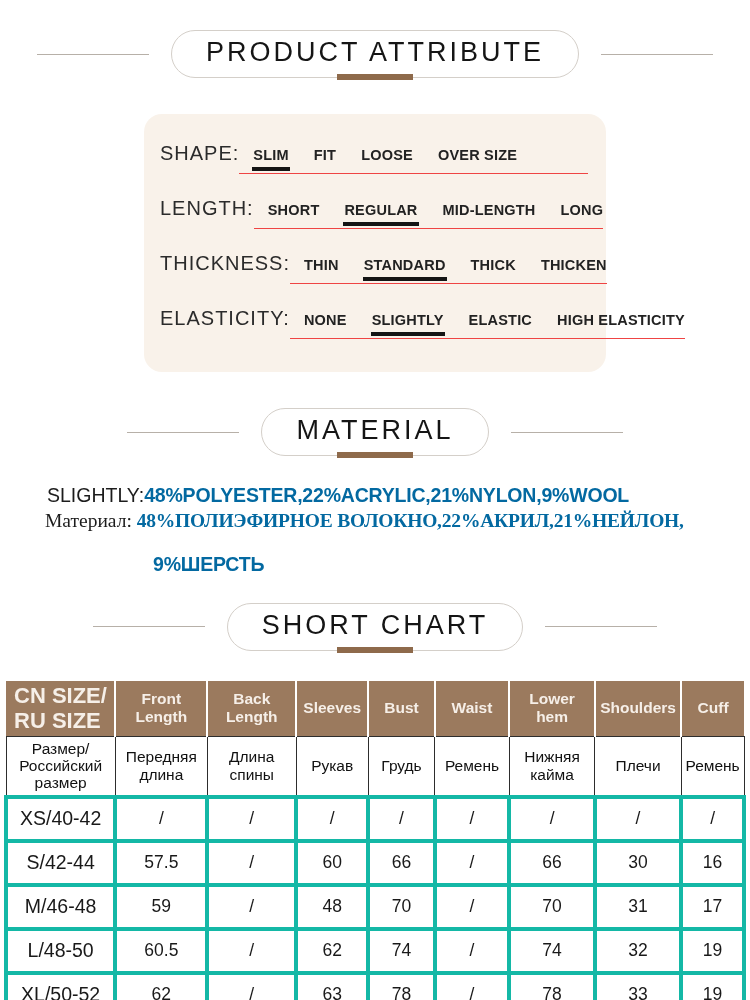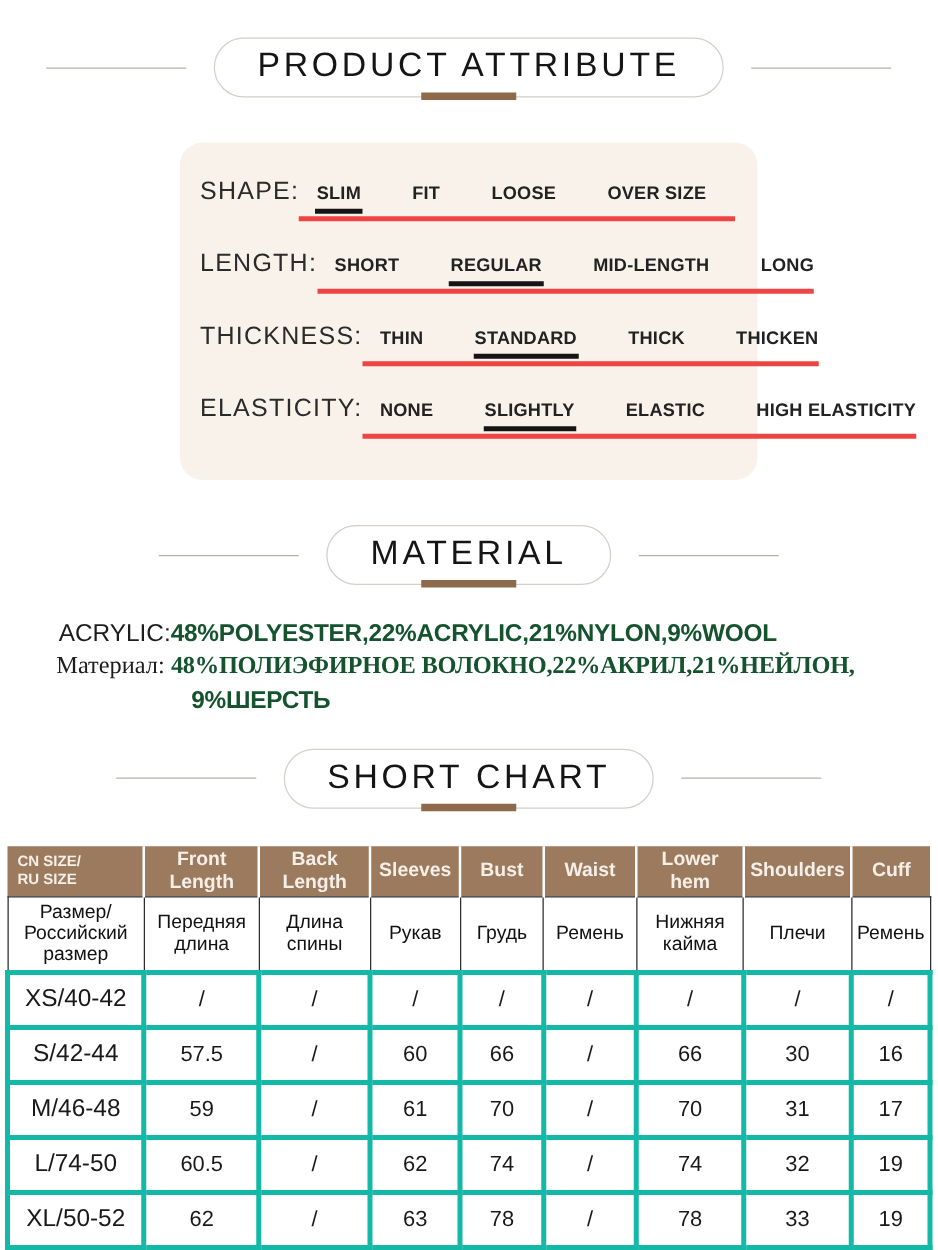--- a/index.html
+++ b/index.html
@@ -18,42 +18,42 @@
     color:#151515; white-space:nowrap; }
   .header-bar { position:absolute; left:50%; bottom:-3px; transform:translateX(-50%);
     width:76px; height:6px; background:#8e6a4b; }
 
   
   .attr-panel { width:462px; margin:36px auto 0; background:#f9f2ea;
     border-radius:18px; padding:28px 18px 10px 16px; }
   .attr-row { display:flex; align-items:baseline; margin-bottom:23px; }
   .attr-label { font-size:20px; color:#2b2b2b; letter-spacing:1px;
     white-space:nowrap; flex-shrink:0; }
-  .attr-options { display:flex; flex:1; gap:41px; padding:0 0 10px 14px;
-    border-bottom:4px solid #ef4444; align-items:baseline; }
+  .attr-options { display:flex; flex:1; gap:25px; padding:0 0 10px 14px;
+    border-bottom:1px solid #ef4444; align-items:baseline; }
   .attr-option { font-size:14.5px; font-weight:700; color:#222;
     position:relative; white-space:nowrap; letter-spacing:.2px; }
   .attr-option.selected::after { content:""; position:absolute; left:-1px; right:-1px;
     bottom:-8px; height:4px; background:#151515; }
 
   
   .material-block { width:700px; margin:26px auto 0; font-size:19.5px; line-height:1.35; }
   .m-line1 { padding-left:22px; }
   .m-line2 { padding-left:20px;font-family:Liberation Serif, serif; }
-  .m-line3 { padding-left:128px; }
+  .m-line3 { padding-left:128px;margin-top:16px; }
   .m-label { font-weight:400; color:#1c1c1c; }
-  .m-value { font-weight:700; color:#14532d; letter-spacing:-0.2px; }
+  .m-value { font-weight:700; color:#0369a1; letter-spacing:-0.2px; }
 
   
   .size-table { width:742px; margin:30px auto 0; border-collapse:collapse; table-layout:fixed; }
   .size-table th, .size-table td { text-align:center; vertical-align:middle; }
   .en-header th { background:#9b7a5e; color:#f6efe8; font-size:15.5px; font-weight:700;
     height:40px; border-left:2px solid #ffffff; padding:2px 1px; line-height:1.15; }
   .en-header th.c-size { border-left:none; text-align:left; padding-left:8px;
-    white-space:pre-line; font-size:12px; }
+    white-space:pre-line; font-size:22px; }
   .ru-header th { border:1px solid #2d2d2d; font-weight:400; font-size:15.5px;
     height:46px; white-space:pre-line; line-height:1.12; padding:3px 1px; color:#111; }
   .size-table tbody td { border:4px solid #14b8a6; font-size:17.5px; height:44px; color:#191919; }
   .size-table tbody td.c-size { font-size:19.5px; }
 </style>
 </head>
 <body>
 
 <div class="section-header mt-top">
   <div class="side-line"></div>
@@ -106,21 +106,21 @@
 <div class="section-header mt-material">
   <div class="side-line"></div>
   <div class="header-box">
     <div class="header-title">MATERIAL</div>
     <div class="header-bar"></div>
   </div>
   <div class="side-line"></div>
 </div>
 
 <div class="material-block">
-  <div class="m-line1"><span class="m-label">ACRYLIC:</span><span class="m-value">48%POLYESTER,22%ACRYLIC,21%NYLON,9%WOOL</span></div>
+  <div class="m-line1"><span class="m-label">SLIGHTLY:</span><span class="m-value">48%POLYESTER,22%ACRYLIC,21%NYLON,9%WOOL</span></div>
   <div class="m-line2"><span class="m-label">Материал:</span> <span class="m-value">48%ПОЛИЭФИРНОЕ ВОЛОКНО,22%АКРИЛ,21%НЕЙЛОН,</span></div>
   <div class="m-line3"><span class="m-value">9%ШЕРСТЬ</span></div>
 </div>
 
 <div class="section-header mt-size">
   <div class="side-line"></div>
   <div class="header-box">
     <div class="header-title">SHORT CHART</div>
     <div class="header-bar"></div>
   </div>
@@ -189,29 +189,29 @@
       <td>66</td>
       <td>/</td>
       <td>66</td>
       <td>30</td>
       <td>16</td>
     </tr>
     <tr>
       <td class="c-size">M/46-48</td>
       <td>59</td>
       <td>/</td>
-      <td>61</td>
+      <td>48</td>
       <td>70</td>
       <td>/</td>
       <td>70</td>
       <td>31</td>
       <td>17</td>
     </tr>
     <tr>
-      <td class="c-size">L/74-50</td>
+      <td class="c-size">L/48-50</td>
       <td>60.5</td>
       <td>/</td>
       <td>62</td>
       <td>74</td>
       <td>/</td>
       <td>74</td>
       <td>32</td>
       <td>19</td>
     </tr>
     <tr>

